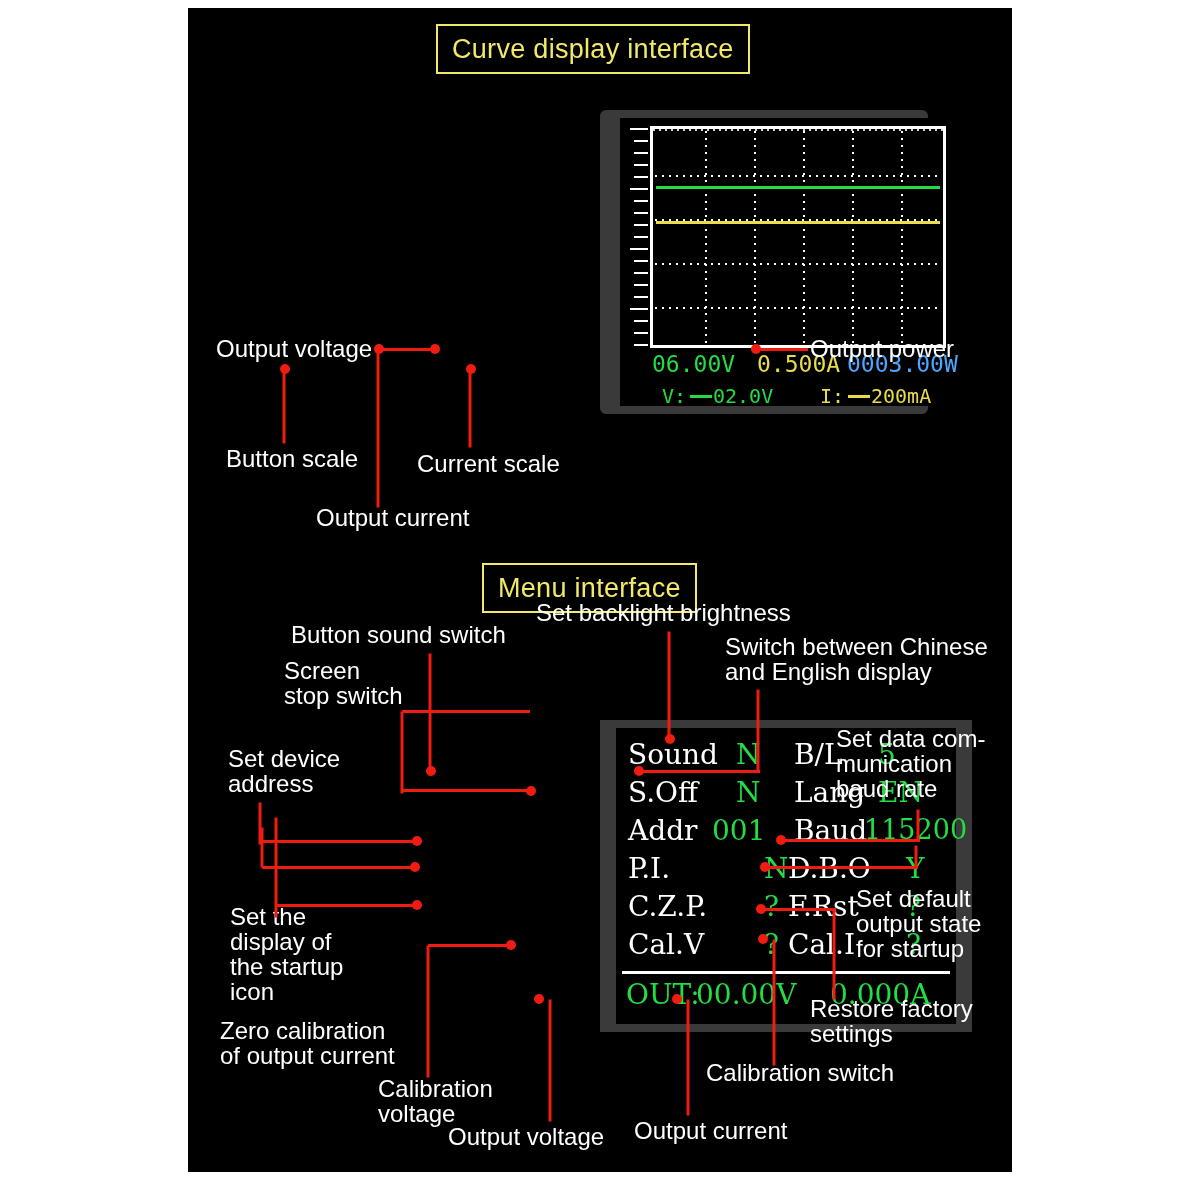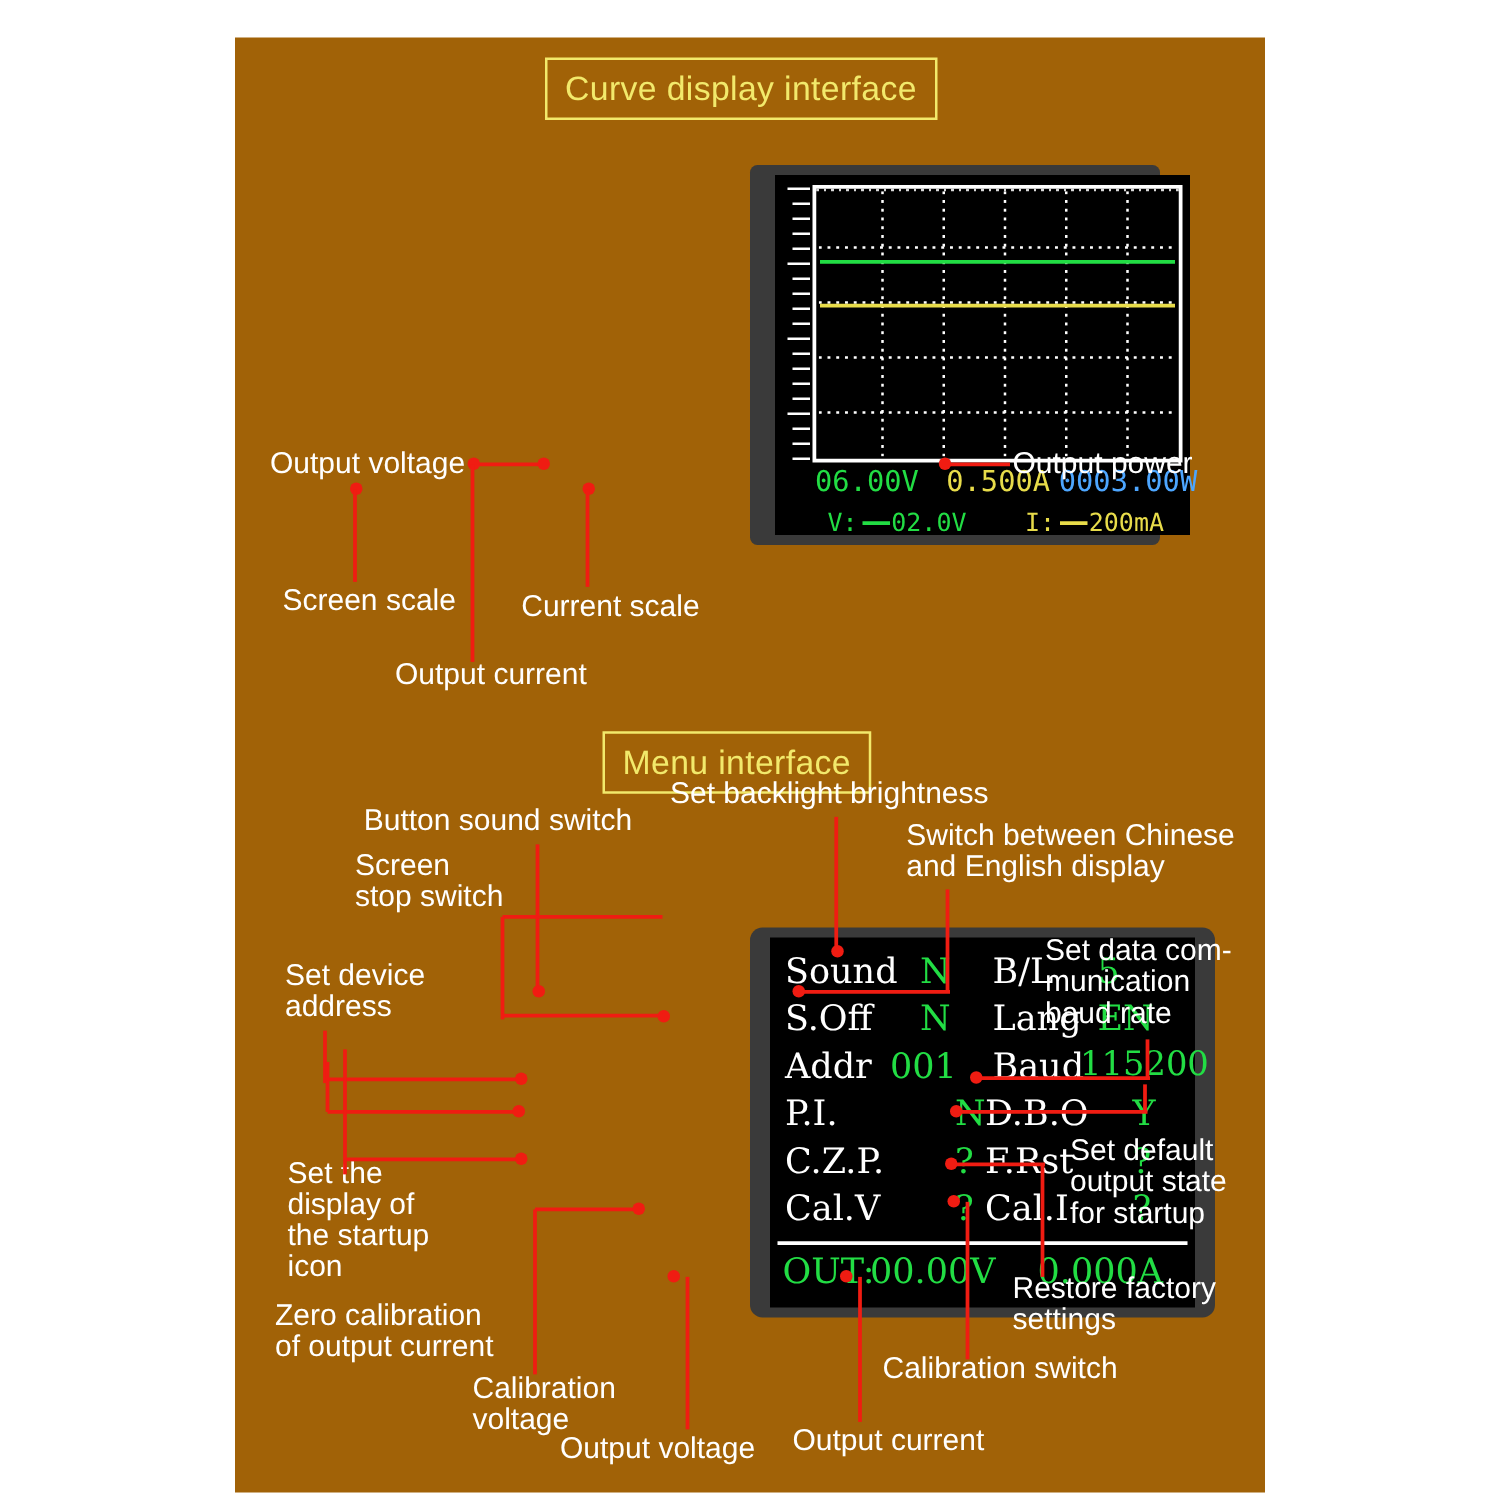--- a/index.html
+++ b/index.html
@@ -11,24 +11,24 @@
     position: relative;
     width: 1200px;
     height: 1200px;
     background: #ffffff;
     font-family: "Liberation Sans", sans-serif;
     overflow: hidden;
   }
   #canvas {
     position: absolute;
     left: 188px;
-    top: 30px;
+    top: 8px;
     width: 824px;
     height: 1164px;
-    background: #a16207;
+    background: #000000;
   }
   
   .lbl {
     position: absolute;
     color: #ffffff;
     font-size: 24px;
     line-height: 25px;
     white-space: pre-line;
   }
   .title-box {
@@ -145,21 +145,21 @@
     font-size: 20px;
   }
   
   #dev2 {
     position: absolute;
     left: 412px;
     top: 712px;
     width: 372px;
     height: 312px;
     background: #3a3a3a;
-    border-radius: 10px;
+    border-radius: 0;
   }
   #dev2 .screen {
     position: absolute;
     left: 16px;
     top: 8px;
     width: 340px;
     height: 296px;
     background: #000000;
   }
   .menu-text {
@@ -253,21 +253,21 @@
     <div class="lbl" style="left:28px; top:328px;">Output voltage</div>
     <div class="lead" style="left:190px; top:340px; width:58px;"></div>
     <div class="dot" style="left:242px; top:336px;"></div>
 
     <div class="dot" style="left:563px; top:336px;"></div>
     <div class="lead" style="left:572px; top:340px; width:48px;"></div>
     <div class="lbl" style="left:622px; top:328px;">Output power</div>
 
     <div class="dot" style="left:92px; top:356px;"></div>
     <div class="lead" style="left:96px; top:360px; width:74px; transform: rotate(90deg); transform-origin:0 50%;"></div>
-    <div class="lbl" style="left:38px; top:438px;">Screen scale</div>
+    <div class="lbl" style="left:38px; top:438px;">Button scale</div>
 
     <div class="dot" style="left:278px; top:356px;"></div>
     <div class="lead" style="left:282px; top:360px; width:78px; transform: rotate(90deg); transform-origin:0 50%;"></div>
     <div class="lbl" style="left:229px; top:443px;">Current scale</div>
 
     <div class="dot" style="left:186px; top:336px;"></div>
     <div class="lead" style="left:190px; top:340px; width:158px; transform: rotate(90deg); transform-origin:0 50%;"></div>
     <div class="lbl" style="left:128px; top:497px;">Output current</div>
 
     <div class="title-box" style="left:294px; top:540px;margin-top:15px;">Menu interface</div>

